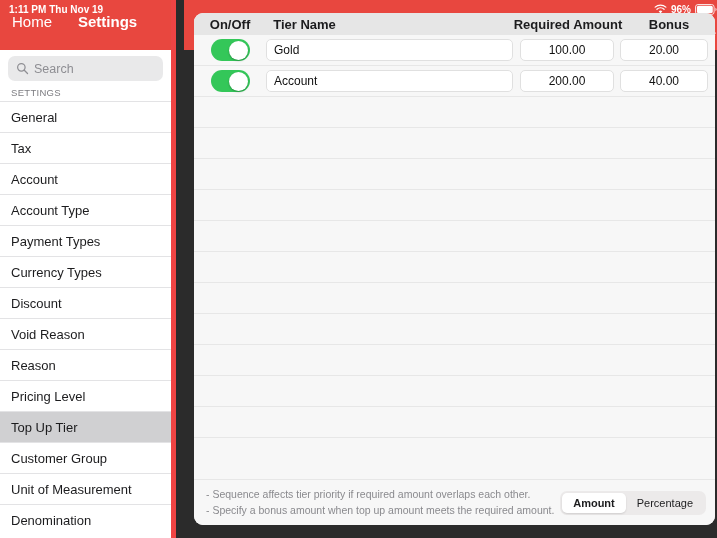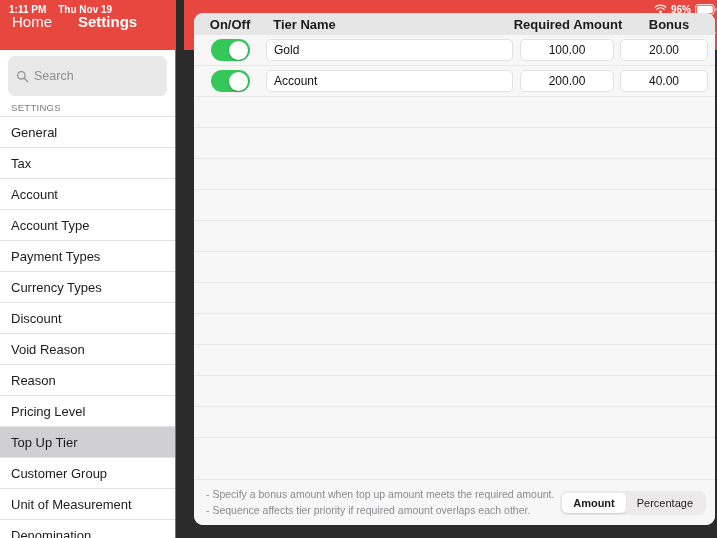--- a/index.html
+++ b/index.html
@@ -8,44 +8,44 @@
     font-family: "Liberation Sans", sans-serif;
     overflow: hidden;
     background: #2b2b2b;
   }
   #app { position: relative; width: 717px; height: 538px; }
 
   
   #sidebar {
     position: absolute; left: 0; top: 0; width: 176px; height: 538px;
     background: #ffffff;
-    border-right: 1px solid #ef4444;
+    border-right: 5px solid #ef4444;
     overflow: hidden;
   }
   #sidebar-header {
     height: 50px; background: #e8473f; color: #fff;
     position: relative;
   }
   .statusbar {
     position: absolute; top: 2px; left: 0; width: 100%;
     height: 14px; font-size: 10px; font-weight: bold; color: #fff;
     display: flex; align-items: center;
   }
   .sb-time { margin-left: 9px; letter-spacing: 0; }
-  .sb-date { margin-left: 12px; }
+  .sb-date { margin-left: 3px; }
   .navtitles {
     position: absolute; bottom: 20px; left: 0; width: 100%;
     display: flex; align-items: baseline;
   }
   .nav-home { margin-left: 12px; font-size: 15px; color: #fff; }
   .nav-settings { margin-left: 26px; font-size: 15px; font-weight: bold; color: #fff; }
 
   #search-wrap { padding: 6px 8px 5px 8px; background: #fff; }
   #search-box {
-    height: 40px; background: #e9e9ea; border-radius: 7px;
+    height: 25px; background: #e9e9ea; border-radius: 7px;
     display: flex; align-items: center; padding: 0 8px;
   }
   #search-box .mag { width: 13px; height: 13px; flex: 0 0 auto; margin-right: 5px; }
   #search-input {
     border: none; background: transparent; outline: none;
     font-family: "Liberation Sans", sans-serif; font-size: 12.5px;
     color: #333; width: 100%;
   }
   #search-input::placeholder { color: #8e8e93; }
 
@@ -300,22 +300,22 @@
           <div class="row"></div>
           <div class="row"></div>
           <div class="row"></div>
           <div class="row"></div>
           <div class="row"></div>
           <div class="row"></div>
         </div>
 
       <div id="footer">
         <div id="hints">
+          <div>- Sequence affects tier priority if required amount overlaps each other.</div>
           <div>- Specify a bonus amount when top up amount meets the required amount.</div>
-          <div>- Sequence affects tier priority if required amount overlaps each other.</div>
         </div>
         <div id="seg-mode">
             <div class="seg active">Amount</div>
             <div class="seg">Percentage</div>
           </div>
       </div>
 
     </div>
   </div>
 </div>

